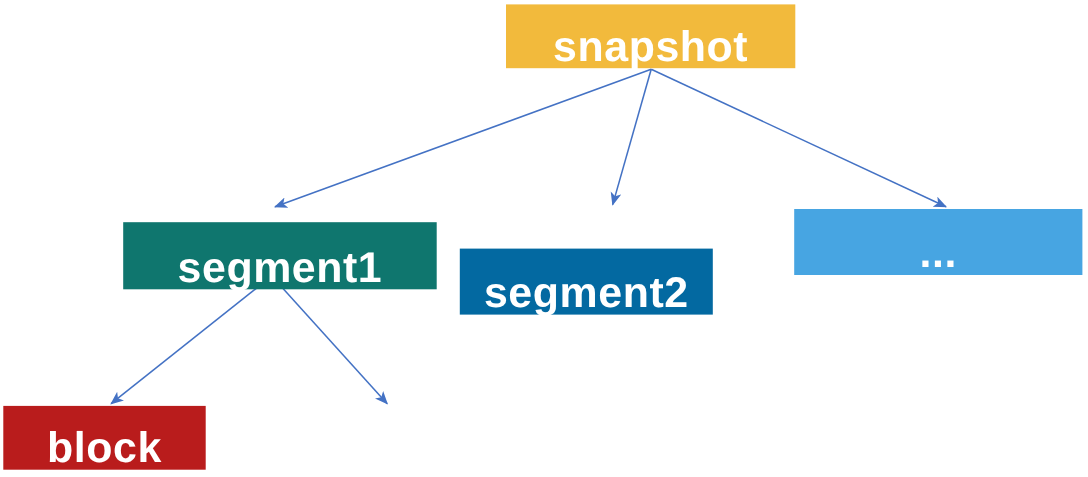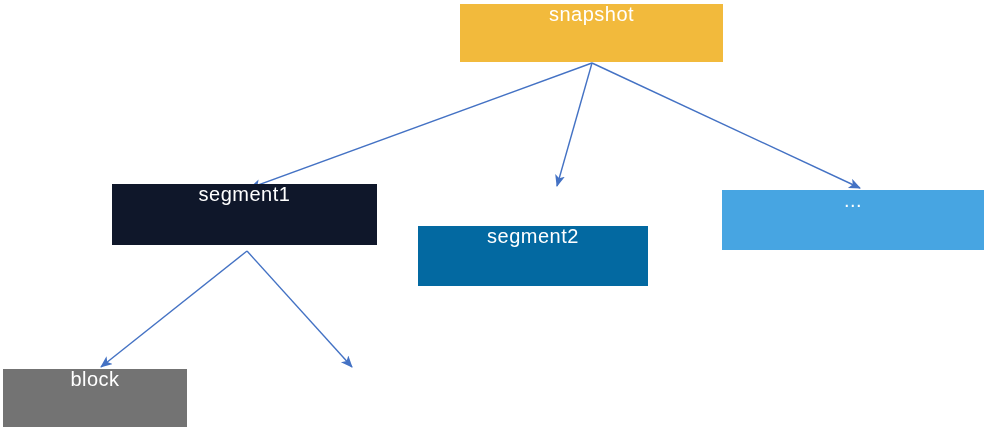--- a/index.html
+++ b/index.html
@@ -11,25 +11,26 @@
     position: relative;
     width: 989px;
     height: 434px;
     background: #ffffff;
     font-family: "Liberation Sans", sans-serif;
     overflow: hidden;
   }
   .node {
     position: absolute;
     display: flex;
-    align-items: flex-start;
+    align-items: flex-end;
     justify-content: center;
-    font-size: 20px;
+    font-size: 39px;
     line-height: 1;
     letter-spacing: 0.5px;
+    font-weight: bold;
   }
   .node-label {
     white-space: nowrap;
   }
   .edges-layer {
     position: absolute;
     left: 0;
     top: 0;
     width: 989px;
     height: 434px;
@@ -56,30 +57,30 @@
     <line class="edge" x1="592" y1="63" x2="557" y2="186" marker-end="url(#arrowhead)"></line>
     <line class="edge" x1="592" y1="63" x2="860" y2="188" marker-end="url(#arrowhead)"></line>
     <line class="edge" x1="247" y1="251" x2="101" y2="367" marker-end="url(#arrowhead)"></line>
     <line class="edge" x1="247" y1="251" x2="352" y2="367" marker-end="url(#arrowhead)"></line>
   </svg>
 
   <div class="node" style="left: 460px; top: 4px; width: 263px; height: 58px; background-color: rgb(242, 186, 60);">
     <span class="node-label">snapshot</span>
   </div>
 
-  <div class="node" style="left: 112px; top: 184px; width: 265px; height: 61px; background-color: #0f172a;">
+  <div class="node" style="left: 112px; top: 202px; width: 285px; height: 61px; background-color: #0f766e;">
     <span class="node-label">segment1</span>
   </div>
 
   <div class="node" style="left: 418px; top: 190px; width: 230px; height: 60px; background-color: #0369a1; margin-top: 36px;">
     <span class="node-label">segment2</span>
   </div>
 
   <div class="node" style="left: 722px; top: 190px; width: 262px; height: 60px; background-color: rgb(71, 165, 226);">
     <span class="node-label">...</span>
   </div>
 
-  <div class="node" style="left: 3px; top: 369px; width: 184px; height: 58px; background-color: #737373;">
+  <div class="node" style="left: 3px; top: 369px; width: 184px; height: 58px; background-color: #b91c1c;">
     <span class="node-label">block</span>
   </div>
 
 
 </div>
 
 </body></html>

